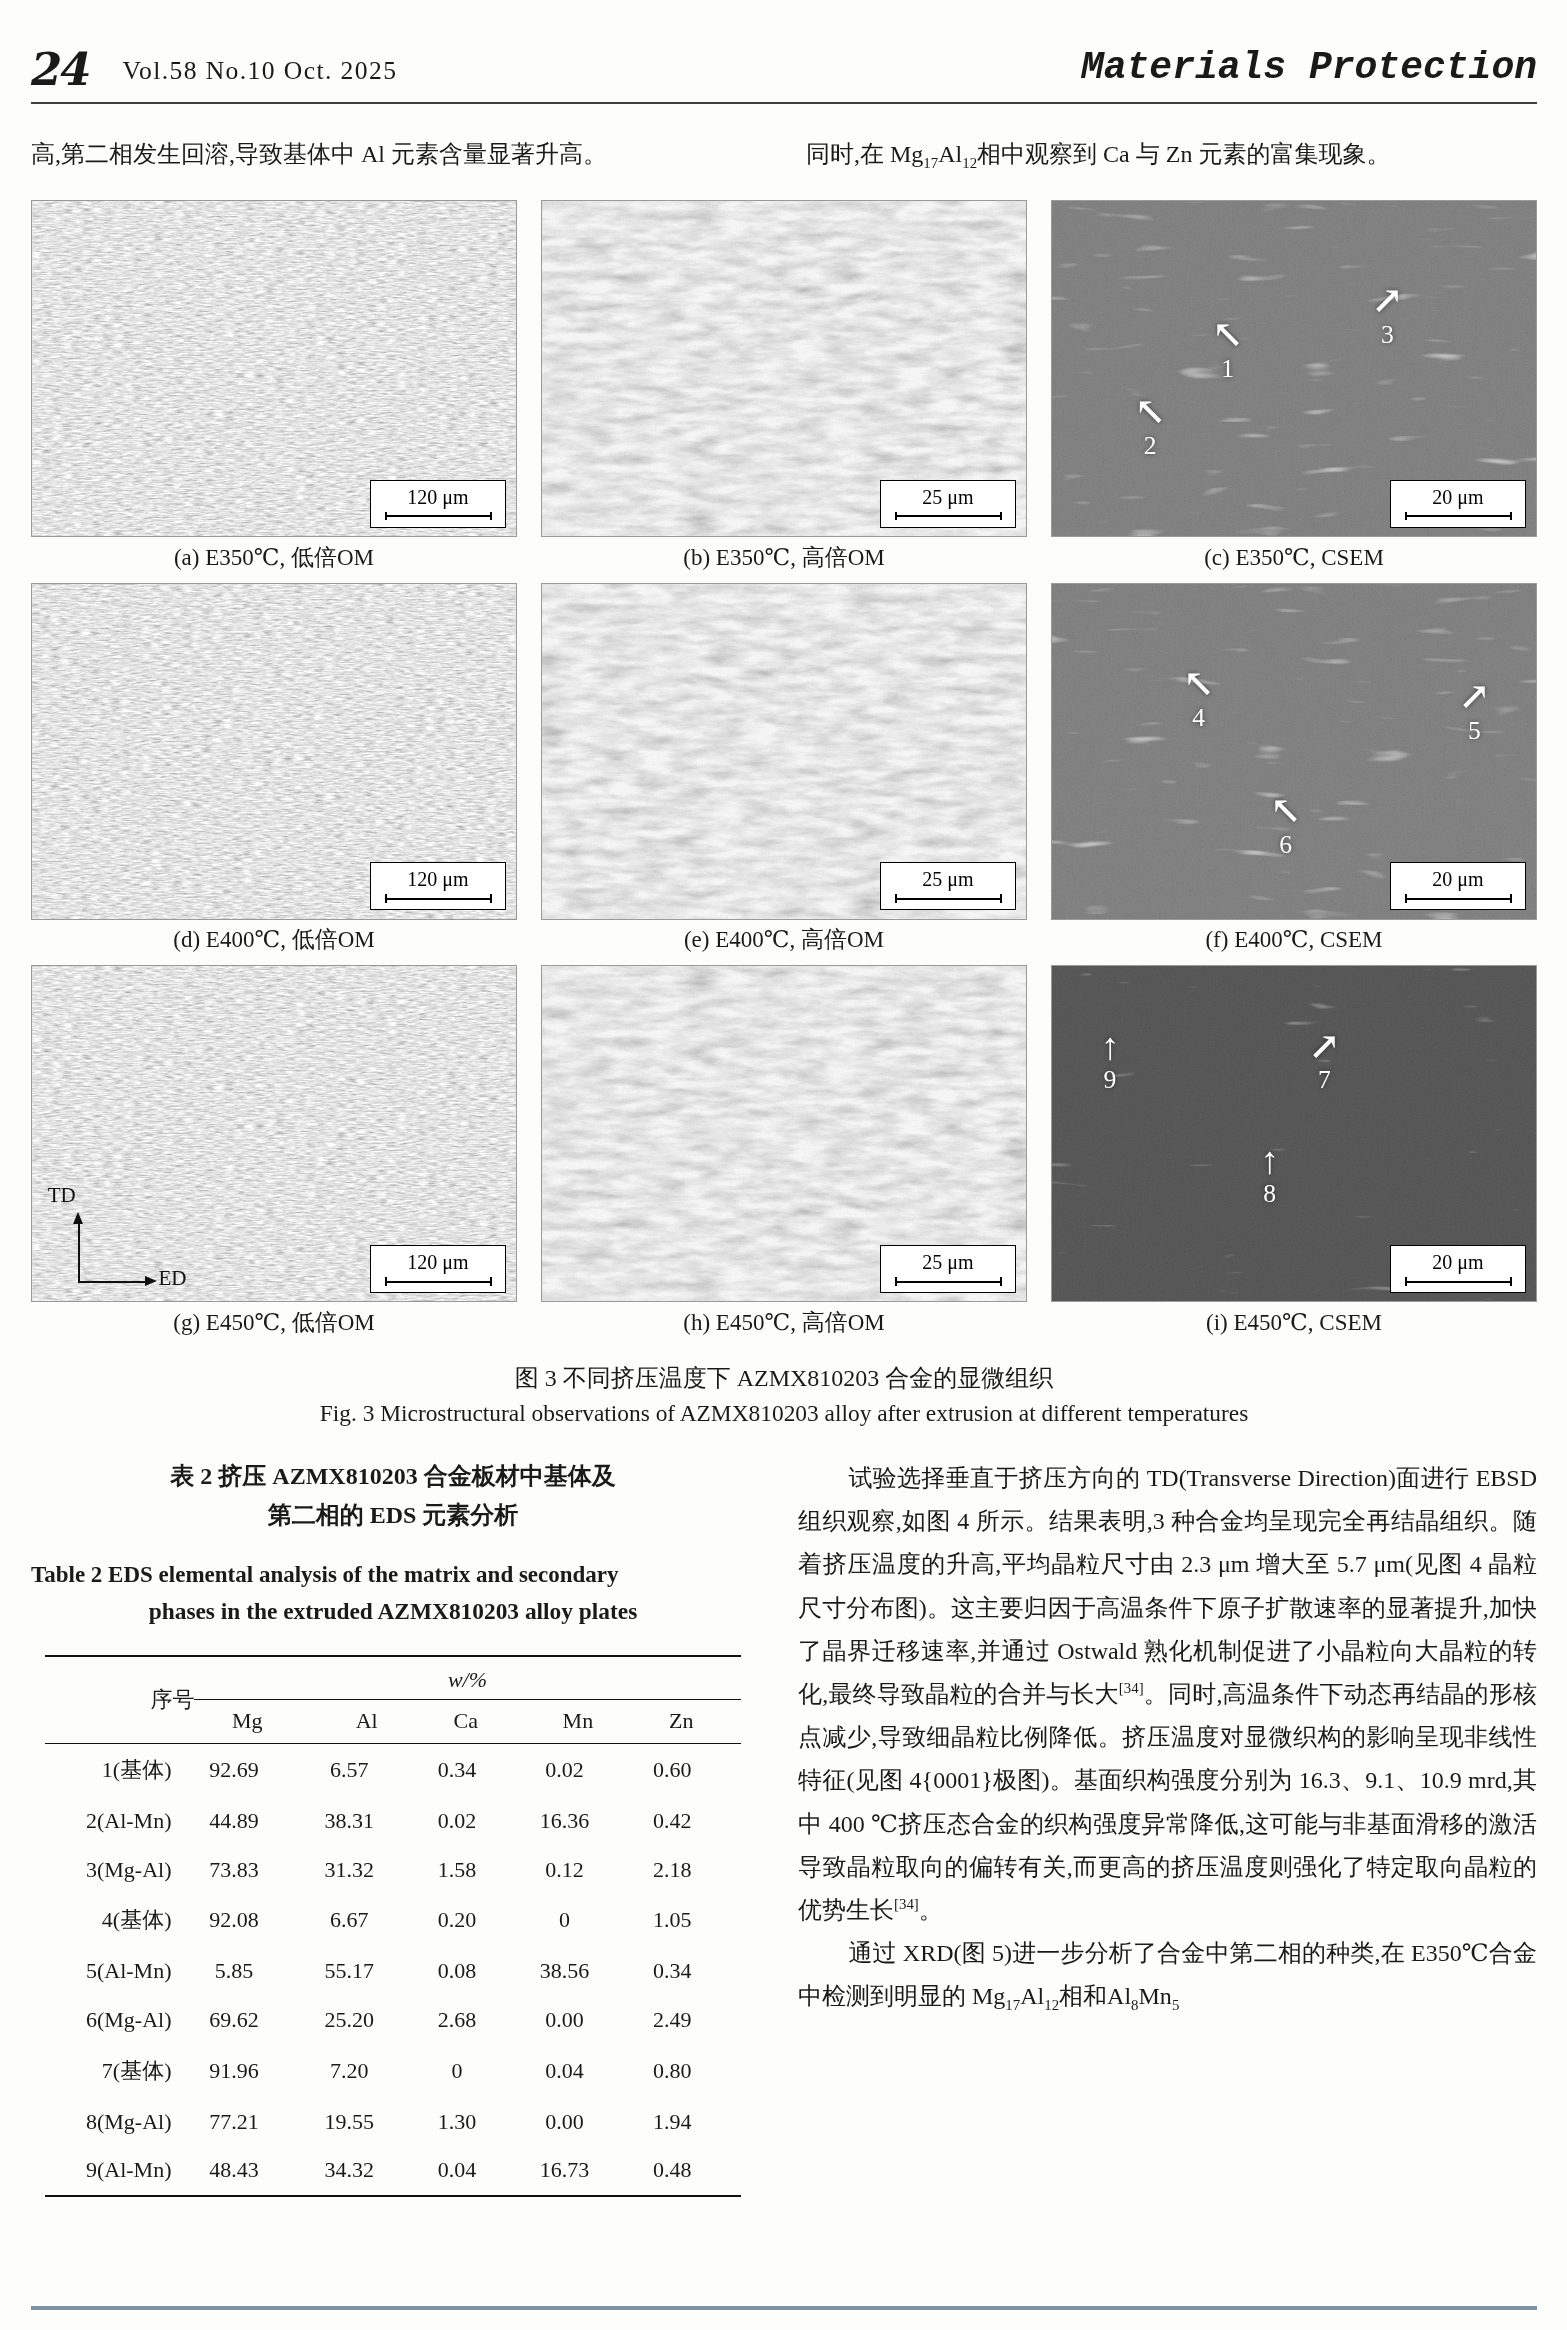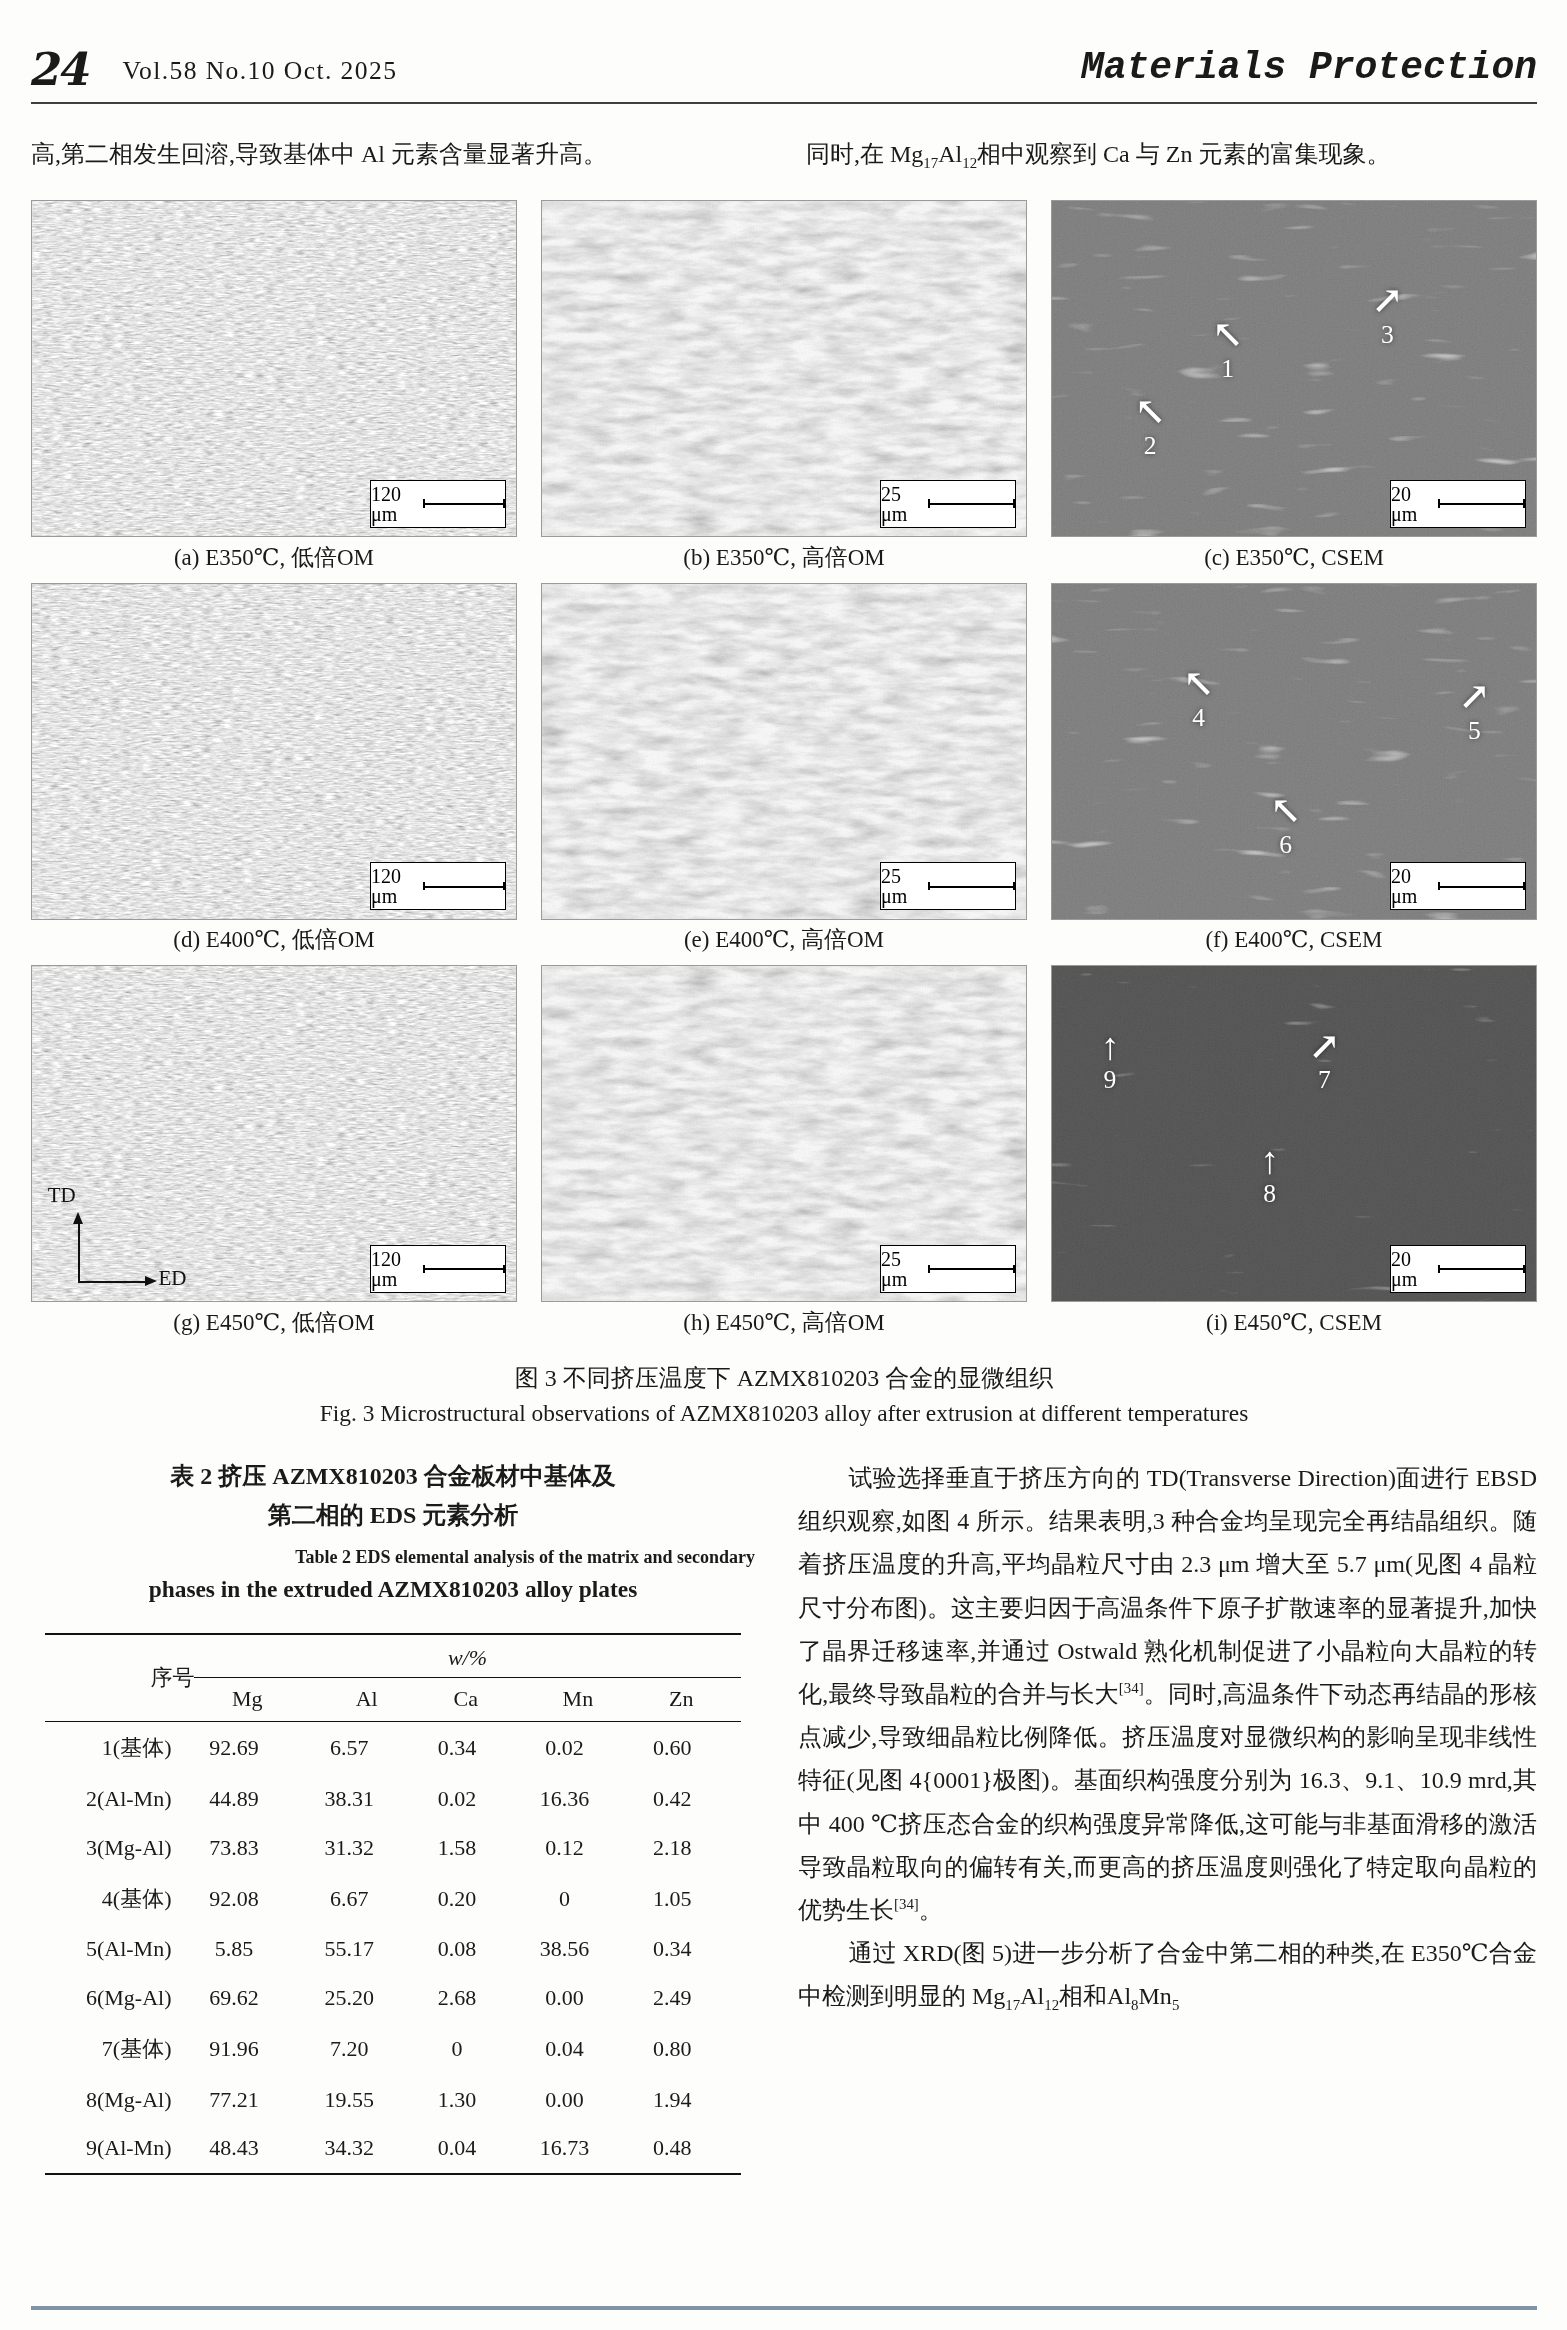--- a/index.html
+++ b/index.html
@@ -28,21 +28,21 @@
             display:grid;grid-template-columns:1fr 1fr 1fr;column-gap:24px;row-gap:5.7px}
   .micro-cell{display:block}
   .micro-img{position:relative;height:337px;overflow:hidden;border:0.7px solid #9a9a9a;background:#b5b5b5}
   .micro-img.sem{background:#767676}
   .micro-img.semdark{background:#474747}
   .tex{position:absolute;inset:0;width:100%;height:100%;display:block}
   .fx{transform:scaleX(-1)} .fy{transform:scaleY(-1)}
   .micro-caption{height:40px;display:flex;align-items:center;justify-content:center;font-size:23px}
 
   .scalebar{position:absolute;right:10px;bottom:8.5px;width:136px;height:48px;background:#ffffff;
-            border:1.4px solid #000;display:flex;flex-direction:row;align-items:center;
+            border:1.4px solid #000;display:flex;flex-direction:column;align-items:center;
             justify-content:center;gap:5px;color:#000;z-index:3}
   .scalebar-text{font-size:20px;line-height:1}
   .scalebar-line{width:107px;height:8.5px;border-left:2.1px solid #000;border-right:2.1px solid #000;position:relative}
   .scalebar-line::after{content:"";position:absolute;left:0;right:0;top:3.6px;border-top:2.1px solid #000}
 
   .arrow{position:absolute;display:flex;flex-direction:column;align-items:center;
          color:#fff;line-height:1;z-index:2;text-shadow:0 0 5.7px rgba(0,0,0,.55)}
   .arrow-glyph{font-size:38px;font-weight:bold}
   .arrow-num{font-size:25.6px;margin-top:2.8px}
 
@@ -57,21 +57,21 @@
 
   .fig-caption-cn{position:absolute;top:1362px;left:0;width:100%;text-align:center;font-size:24px}
   .fig-caption-en{position:absolute;top:1400px;left:0;width:100%;text-align:center;font-size:23.4px}
 
   
   .bottom{position:absolute;top:1457px;left:31px;right:31px;display:flex;column-gap:43px}
   .left-col{width:724px}
   .right-col{flex:1}
 
   .tbl-title-cn{text-align:center;font-size:24px;font-weight:bold;line-height:1.62}
-  .tbl-title-en{text-align:right;font-size:18px;font-weight:bold;line-height:1.58;margin-top:8px}
+  .tbl-title-en{text-align:left;font-size:23px;font-weight:bold;line-height:1.58;margin-top:22px}
 
   table.eds{width:96%;margin:24px auto 0;border-collapse:collapse;font-size:22px;
             border-top:2.1px solid #111;border-bottom:2.1px solid #111}
   .eds th{font-weight:normal;padding:8.5px 0;text-align:center}
   .eds th.rowhead{border-bottom:1.4px solid #111;text-align:right;width:149px}
   .eds th.group{border-bottom:1.4px solid #111;font-style:italic;padding:10px 0 5.7px}
   .eds tr.subhead th{border-bottom:1.4px solid #111;text-align:right;padding-right:47px}
   .eds td{padding:11.4px 0}
   .eds td.lbl{text-align:right;padding-right:23px}
   .eds td.num{text-align:center;padding-right:36px}

